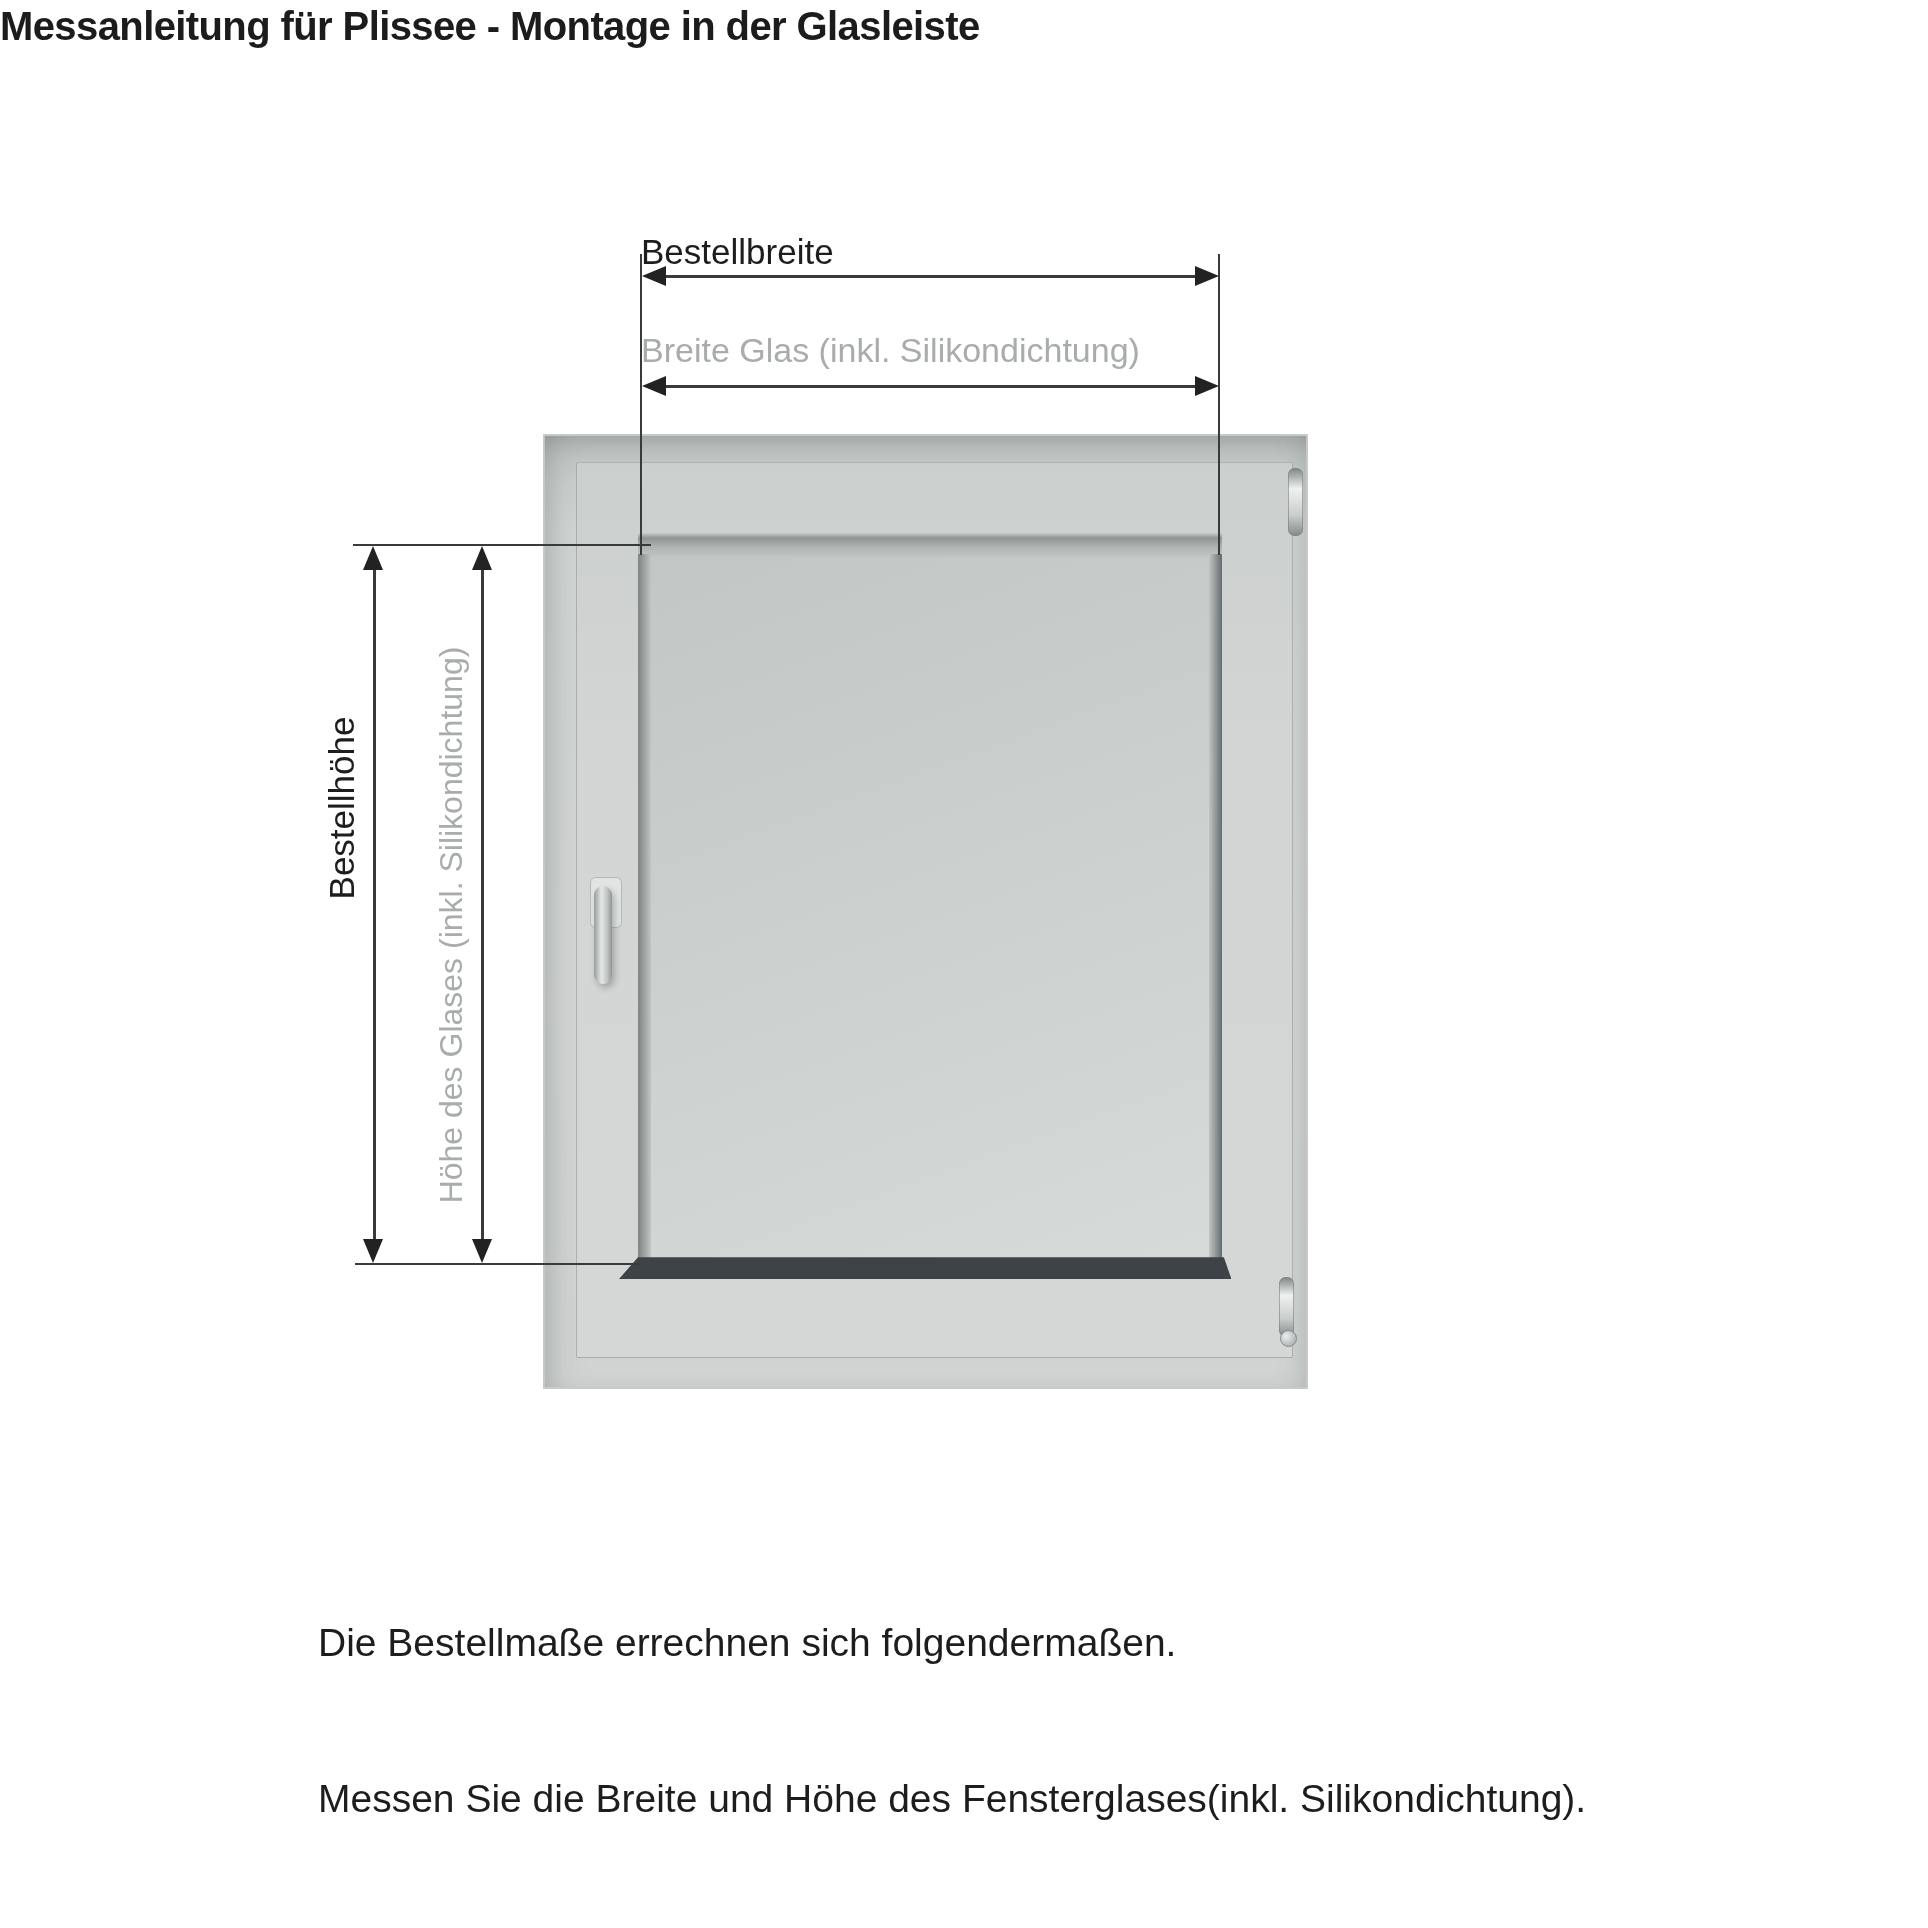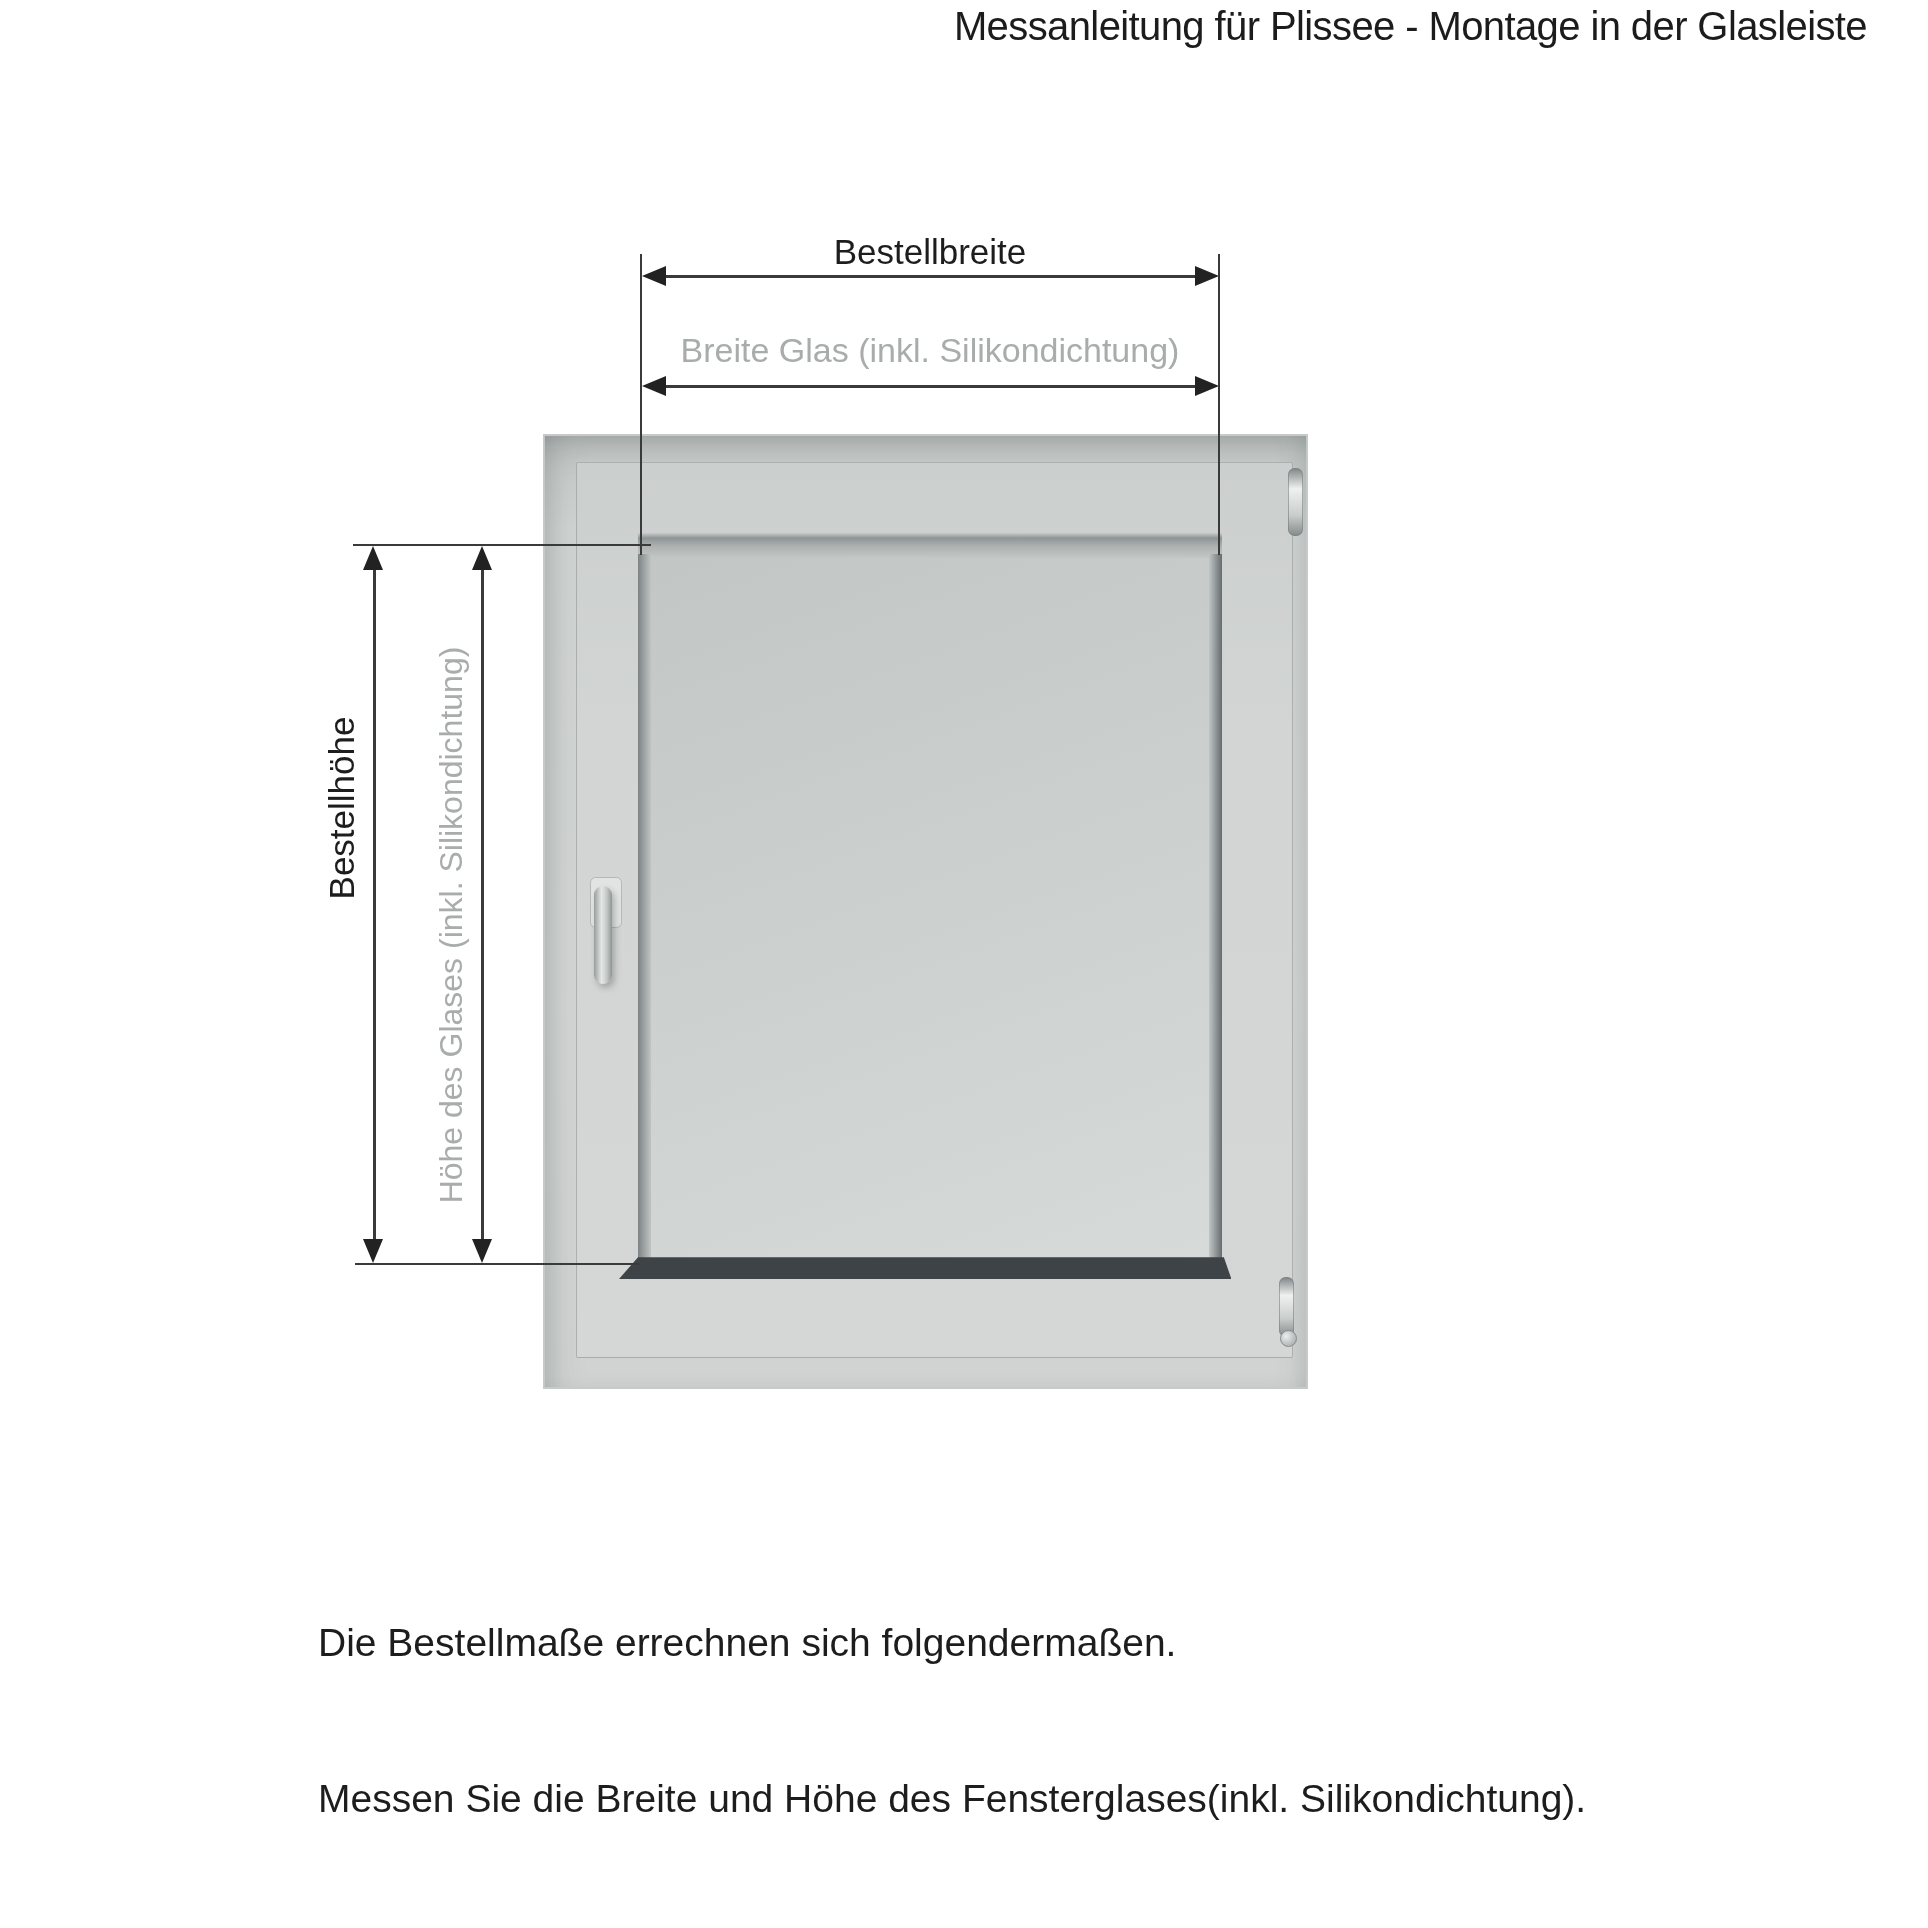--- a/index.html
+++ b/index.html
@@ -2,22 +2,22 @@
 <html style="font-size:15px"><head>
 <meta charset="utf-8">
 <style>
   html,body{margin:0;padding:0;background:#ffffff;}
   #canvas{
     position:relative;width:1928px;height:1928px;background:#ffffff;overflow:hidden;
     font-family:"Liberation Sans",sans-serif;color:#1d1d1d;
   }
   
   .page-title{
-    position:absolute;top:3.8px;left:12px;width:1855px;text-align:right;
-    font-size:40px;letter-spacing:-0.6px;color:#1c1c1c;
+    position:absolute;top:3.8px;left:0;width:1855px;text-align:left;
+    font-size:40px;letter-spacing:-0.6px;color:#1c1c1c;font-weight:bold;
   }
   
   .window-frame{
     position:absolute;left:543px;top:434px;width:765px;height:955px;
     background:linear-gradient(180deg,#c3c7c6 0%,#d0d4d3 10%,#d3d6d5 60%,#d0d3d2 100%);
     box-shadow:inset 0 0 0 1.9px #c6cac9, inset 26px 0 38px -26px rgba(70,78,78,.35),
                inset -21px 0 34px -24.5px rgba(70,78,78,.28), inset 0 28px 38px -24.5px rgba(70,78,78,.38);
   }
   .window-sash{
     position:absolute;left:33px;top:28px;width:715px;height:894px;
@@ -64,21 +64,21 @@
     background:radial-gradient(circle at 35% 35%,#eceeee,#9aa09f);
     border:0.9px solid #868c8b;
   }
   
   .dline{position:absolute;background:#3a3a3a;}
   .ah{position:absolute;width:0;height:0;}
   .ah-left {border-top:10.4px solid transparent;border-bottom:10.4px solid transparent;border-right:24.5px solid #222;}
   .ah-right{border-top:10.4px solid transparent;border-bottom:10.4px solid transparent;border-left:24.5px solid #222;}
   .ah-up   {border-left:10.4px solid transparent;border-right:10.4px solid transparent;border-bottom:24.5px solid #222;}
   .ah-down {border-left:10.4px solid transparent;border-right:10.4px solid transparent;border-top:24.5px solid #222;}
-  .dim-label-h{position:absolute;left:641px;width:578px;text-align:center;font-size:35px;}
+  .dim-label-h{position:absolute;left:641px;width:578px;text-align:left;font-size:35px;}
   .dim-label-v{position:absolute;white-space:nowrap;font-size:35px;}
   .rot{transform:translate(-50%,-50%) rotate(-90deg);}
   .gray{color:#a8acab;}
   
   .textblock{
     position:absolute;left:318px;top:1513px;font-size:39px;line-height:52px;
     color:#1d1d1d;white-space:pre;
   }
 </style>
 </head>

